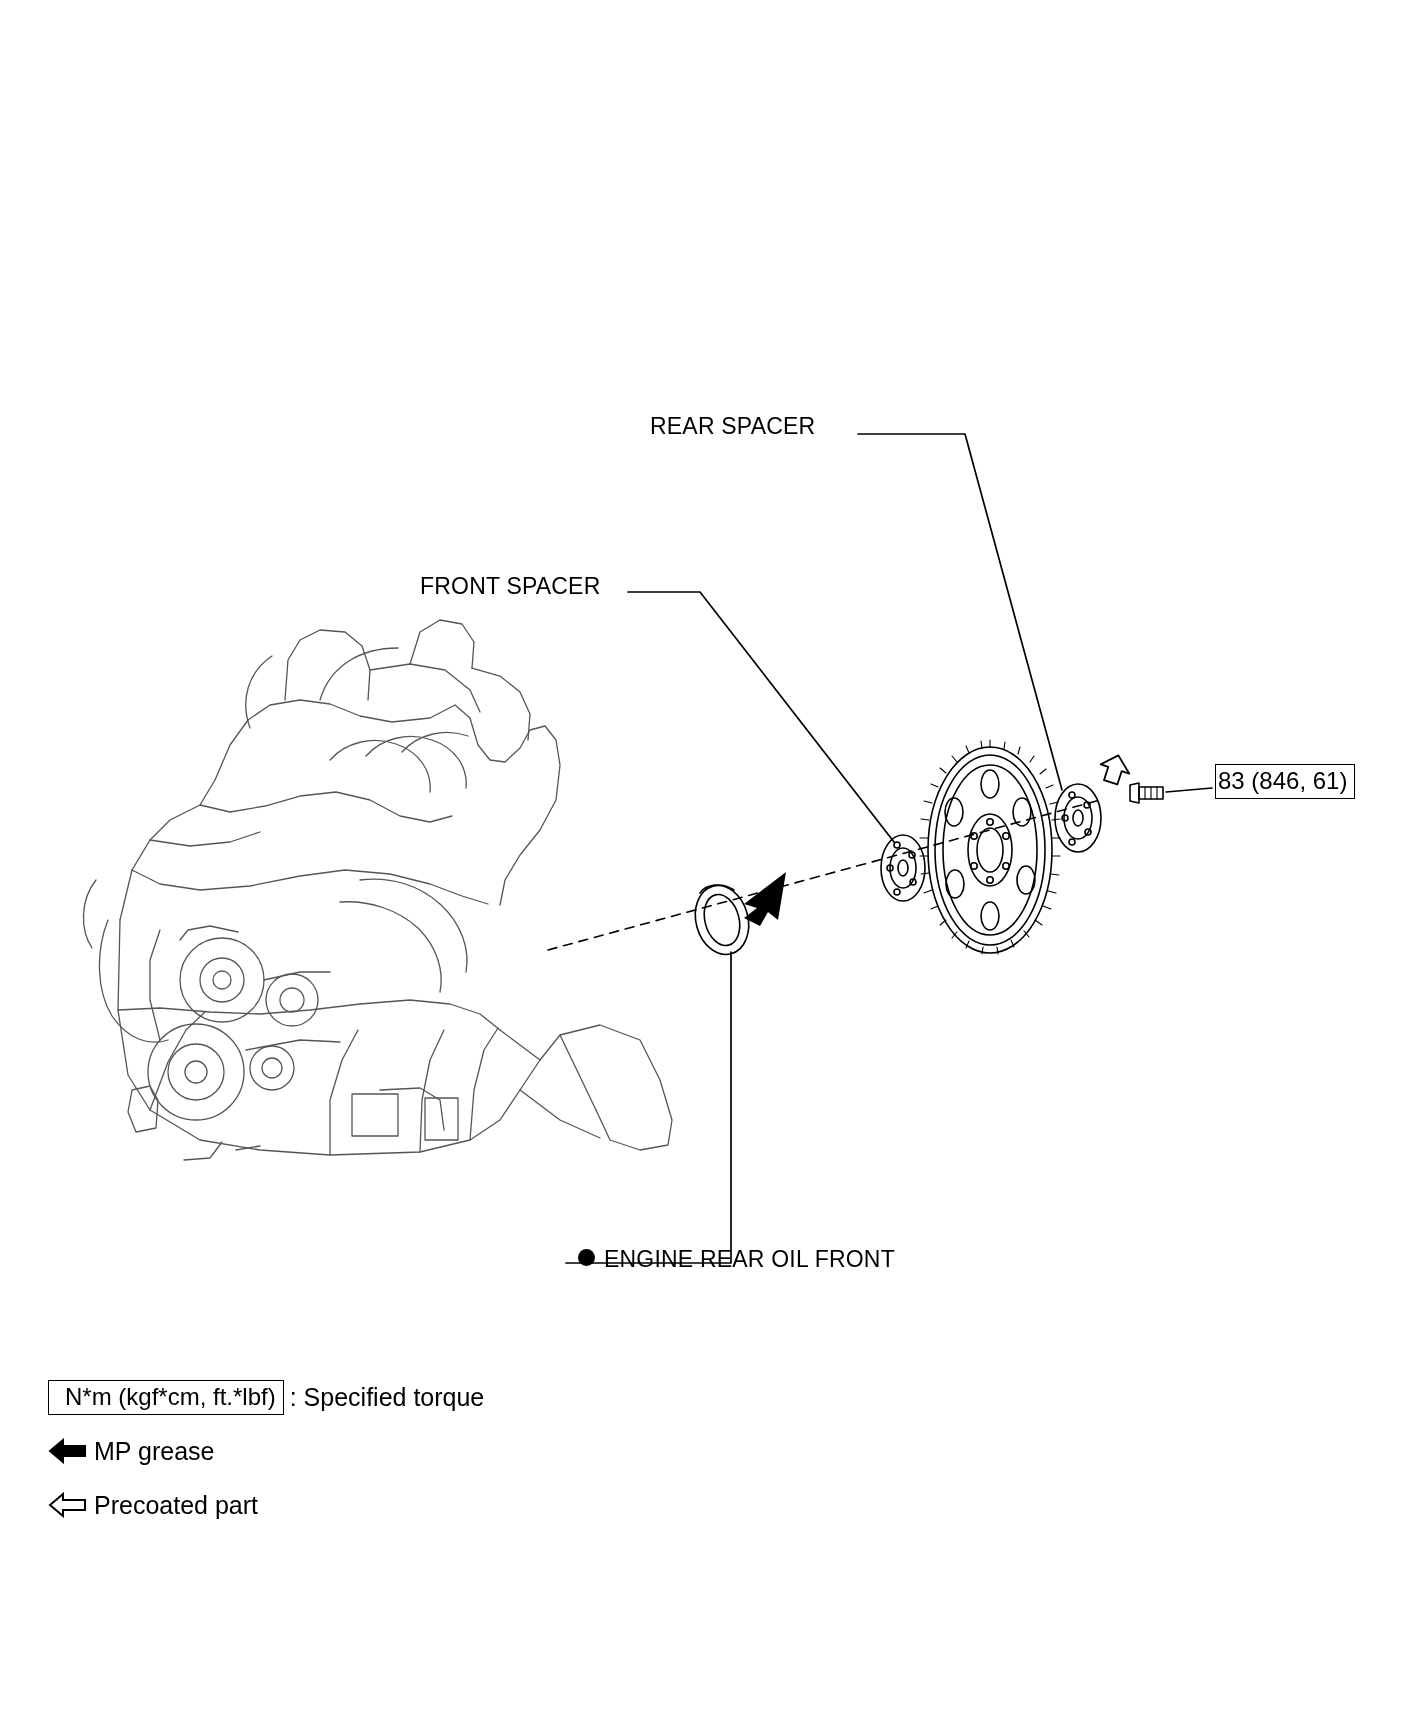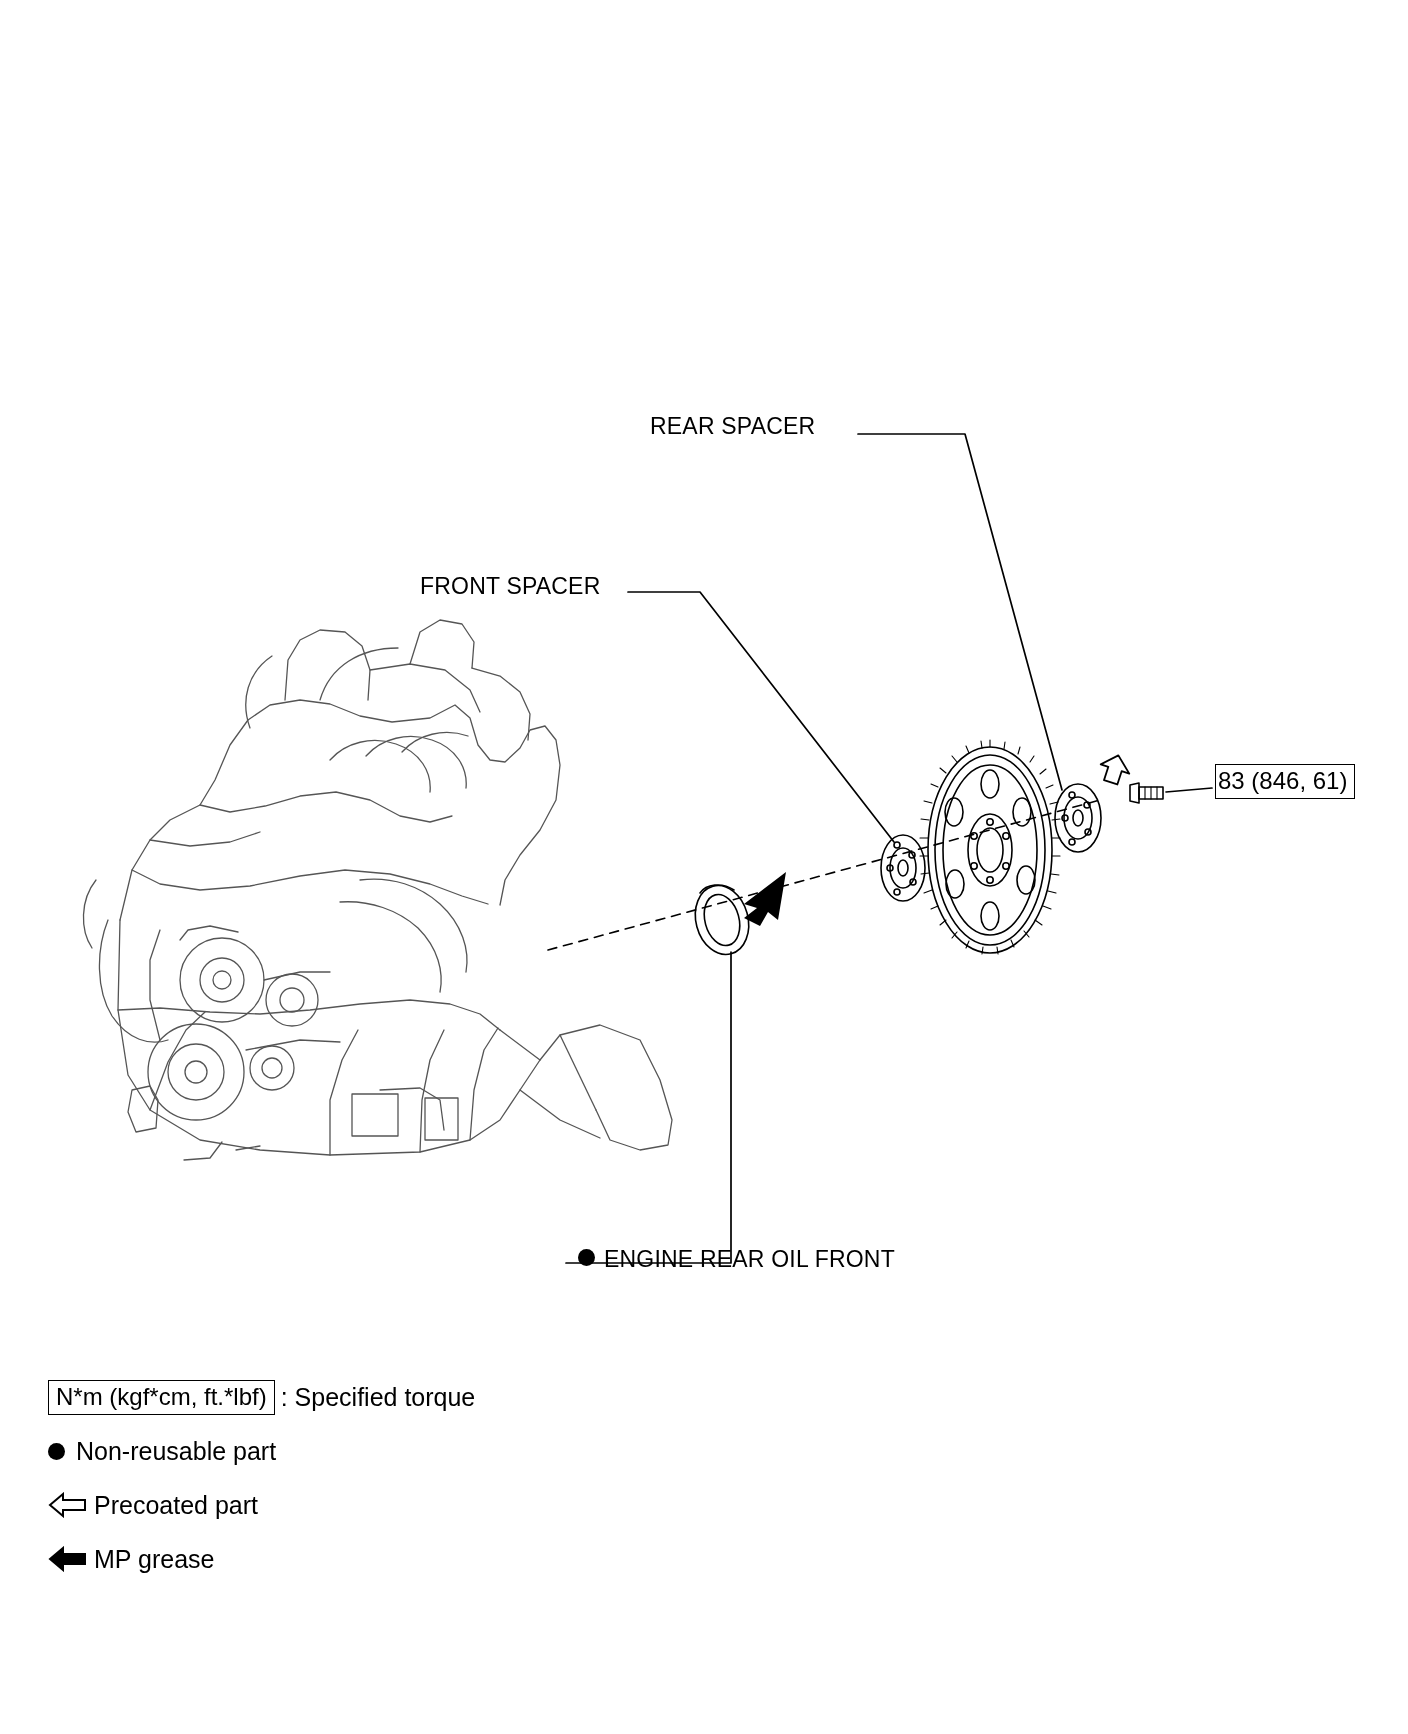--- a/index.html
+++ b/index.html
@@ -55,21 +55,21 @@
   }
   .legend-row {
     display: flex;
     align-items: center;
     height: 54px;
     font-size: 25px;
     white-space: pre;
   }
   .legend-torque-box {
     border: 1.6px solid #000;
-    padding: 2px 7px 3px 7px;
+    padding: 2px 7px 3px 16px;
     font-size: 24px;
     background: #fff;
     margin-right: 2px;
   }
   .legend-text { padding-left: 4px; }
   .bullet-dot {
     display: inline-block;
     width: 17px;
     height: 17px;
     border-radius: 50%;
@@ -277,34 +277,30 @@
 
   <div class="torque-box">83 (846, 61)</div>
 
   <div class="legend">
 
     <div class="legend-row">
       <span class="legend-torque-box">N*m (kgf*cm, ft.*lbf)</span>
       <span class="legend-text">: Specified torque</span>
     </div>
 
+
     <div class="legend-row">
-      <span class="bullet-dot"></span>
-      <span>Non-reusable part</span>
+      <svg class="arrow-ico" viewBox="0 0 40 26">
+        <path d="M15 2 L2 13 L15 24 L15 18 L37 18 L37 8 L15 8 Z" fill="#000" stroke="#000" stroke-width="2"></path>
+      </svg>
+      <span>MP grease</span>
     </div>
 
     <div class="legend-row">
       <svg class="arrow-ico" viewBox="0 0 40 26">
         <path d="M15 2 L2 13 L15 24 L15 18 L37 18 L37 8 L15 8 Z" fill="#fff" stroke="#000" stroke-width="2"></path>
       </svg>
       <span>Precoated part</span>
     </div>
 
-    <div class="legend-row">
-      <svg class="arrow-ico" viewBox="0 0 40 26">
-        <path d="M15 2 L2 13 L15 24 L15 18 L37 18 L37 8 L15 8 Z" fill="#000" stroke="#000" stroke-width="2"></path>
-      </svg>
-      <span>MP grease</span>
-    </div>
-
   </div>
 
 </div>
 
 </body></html>

